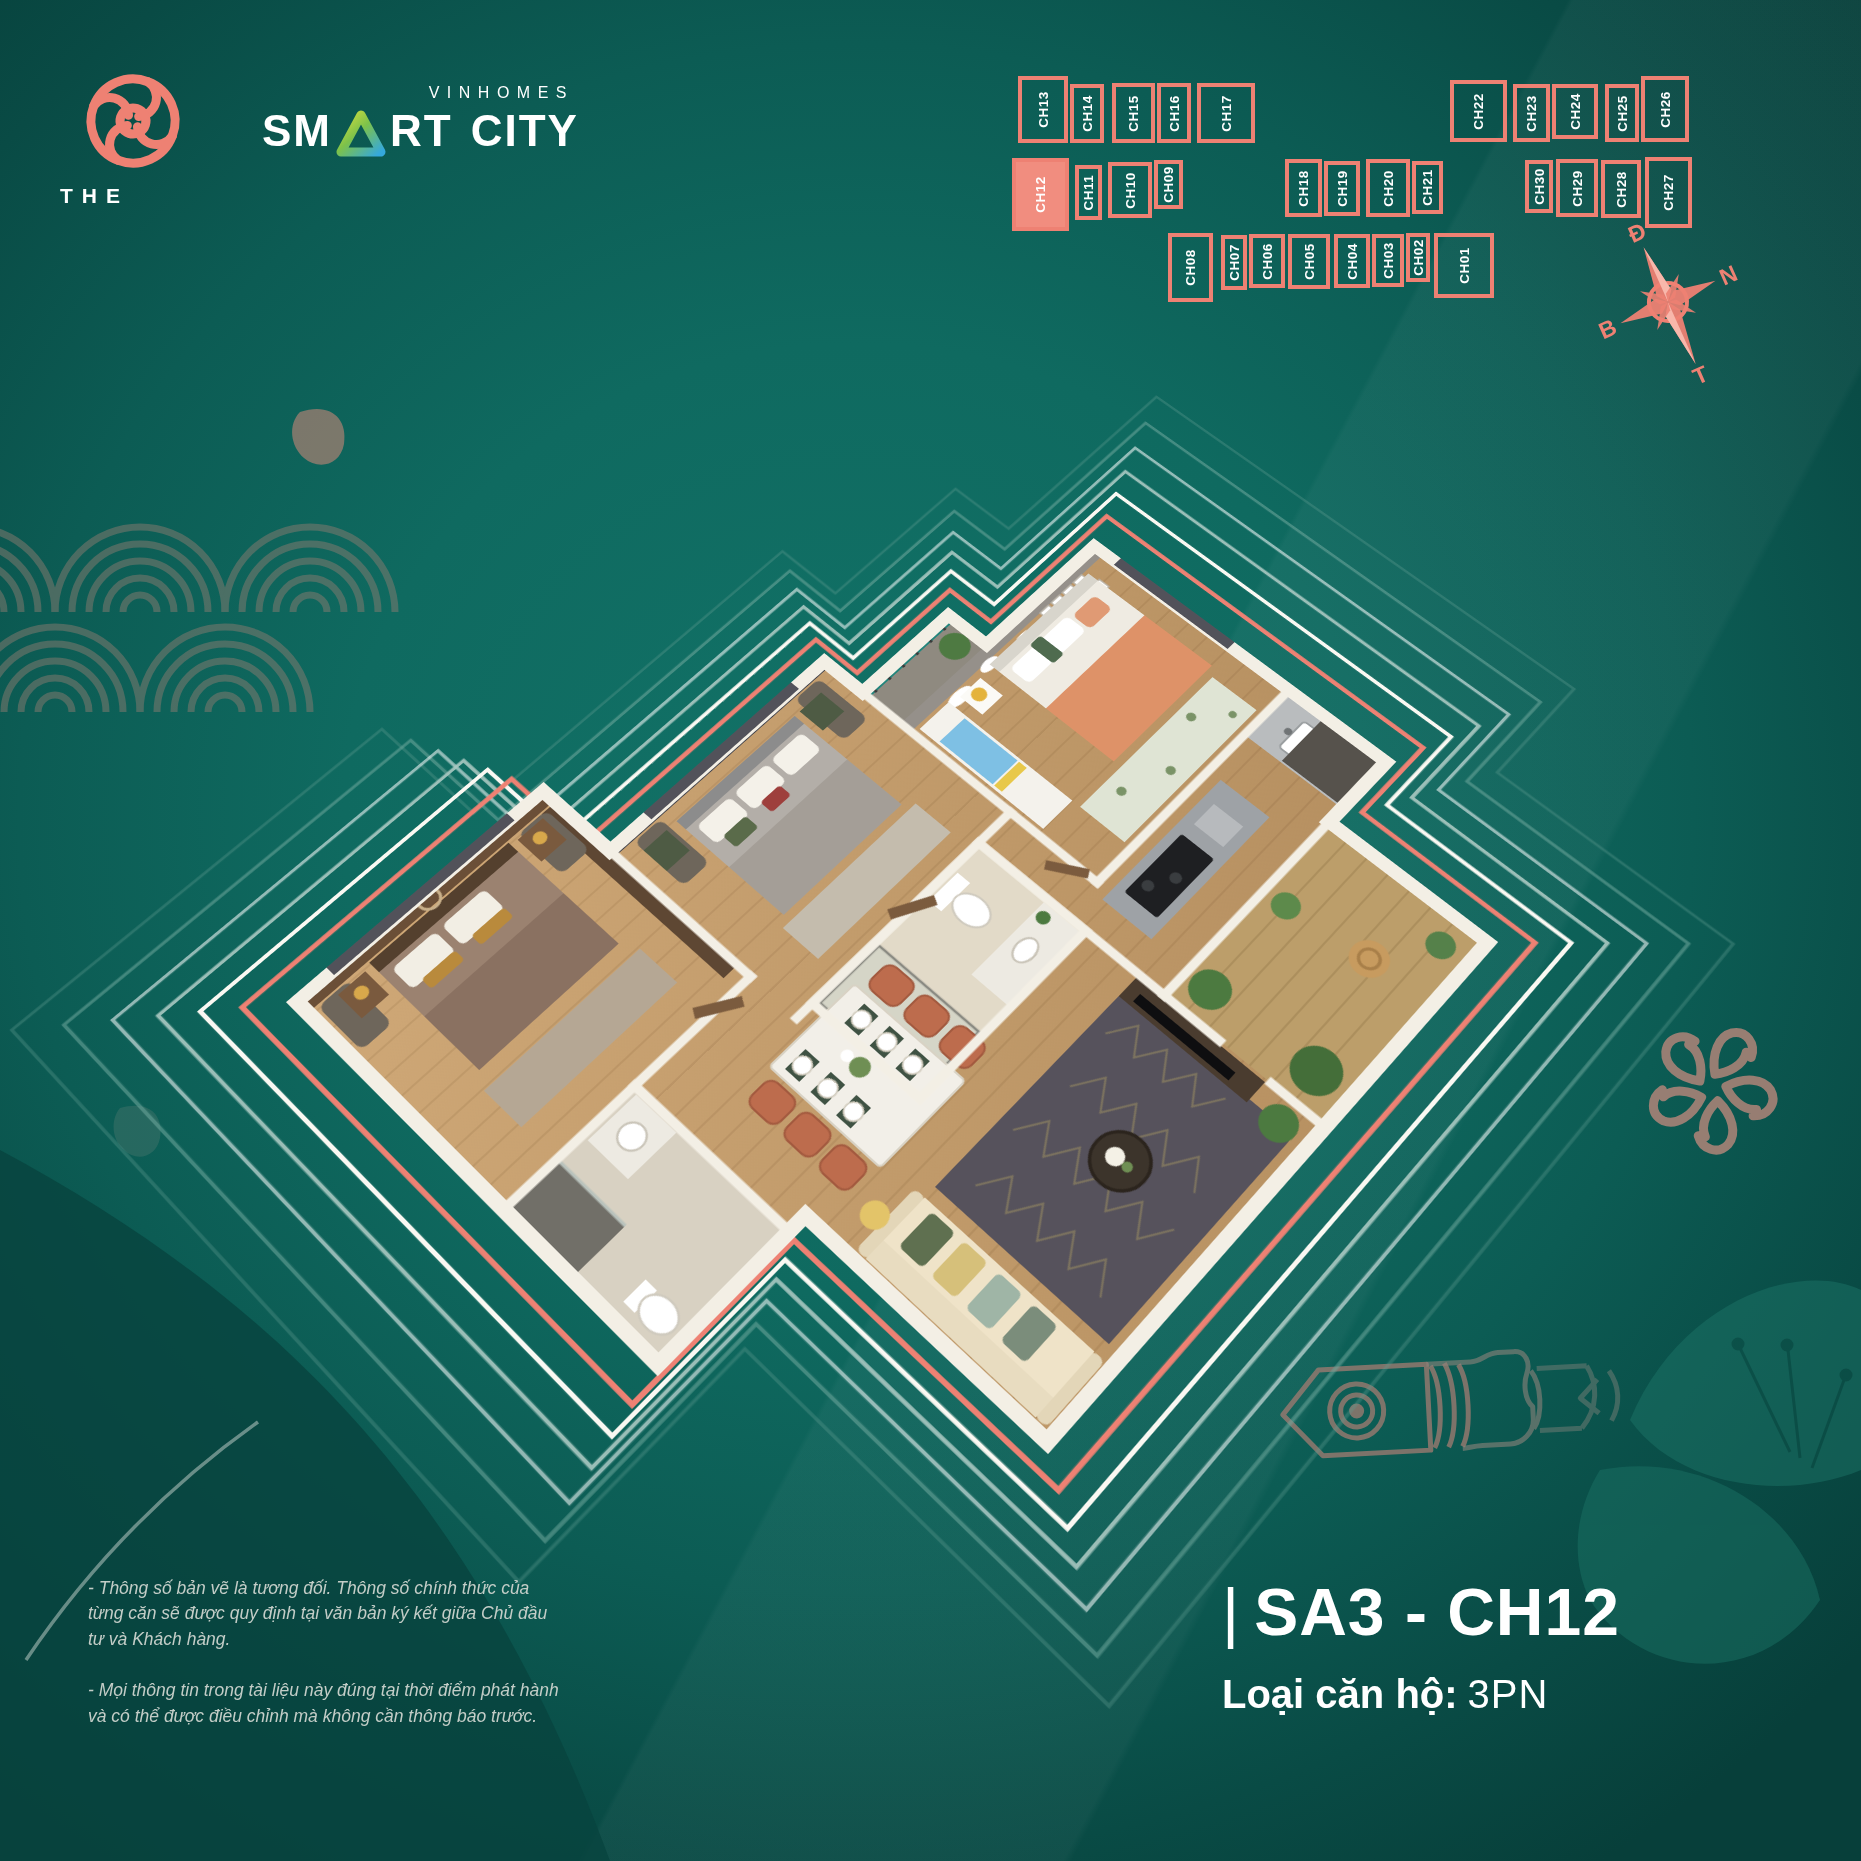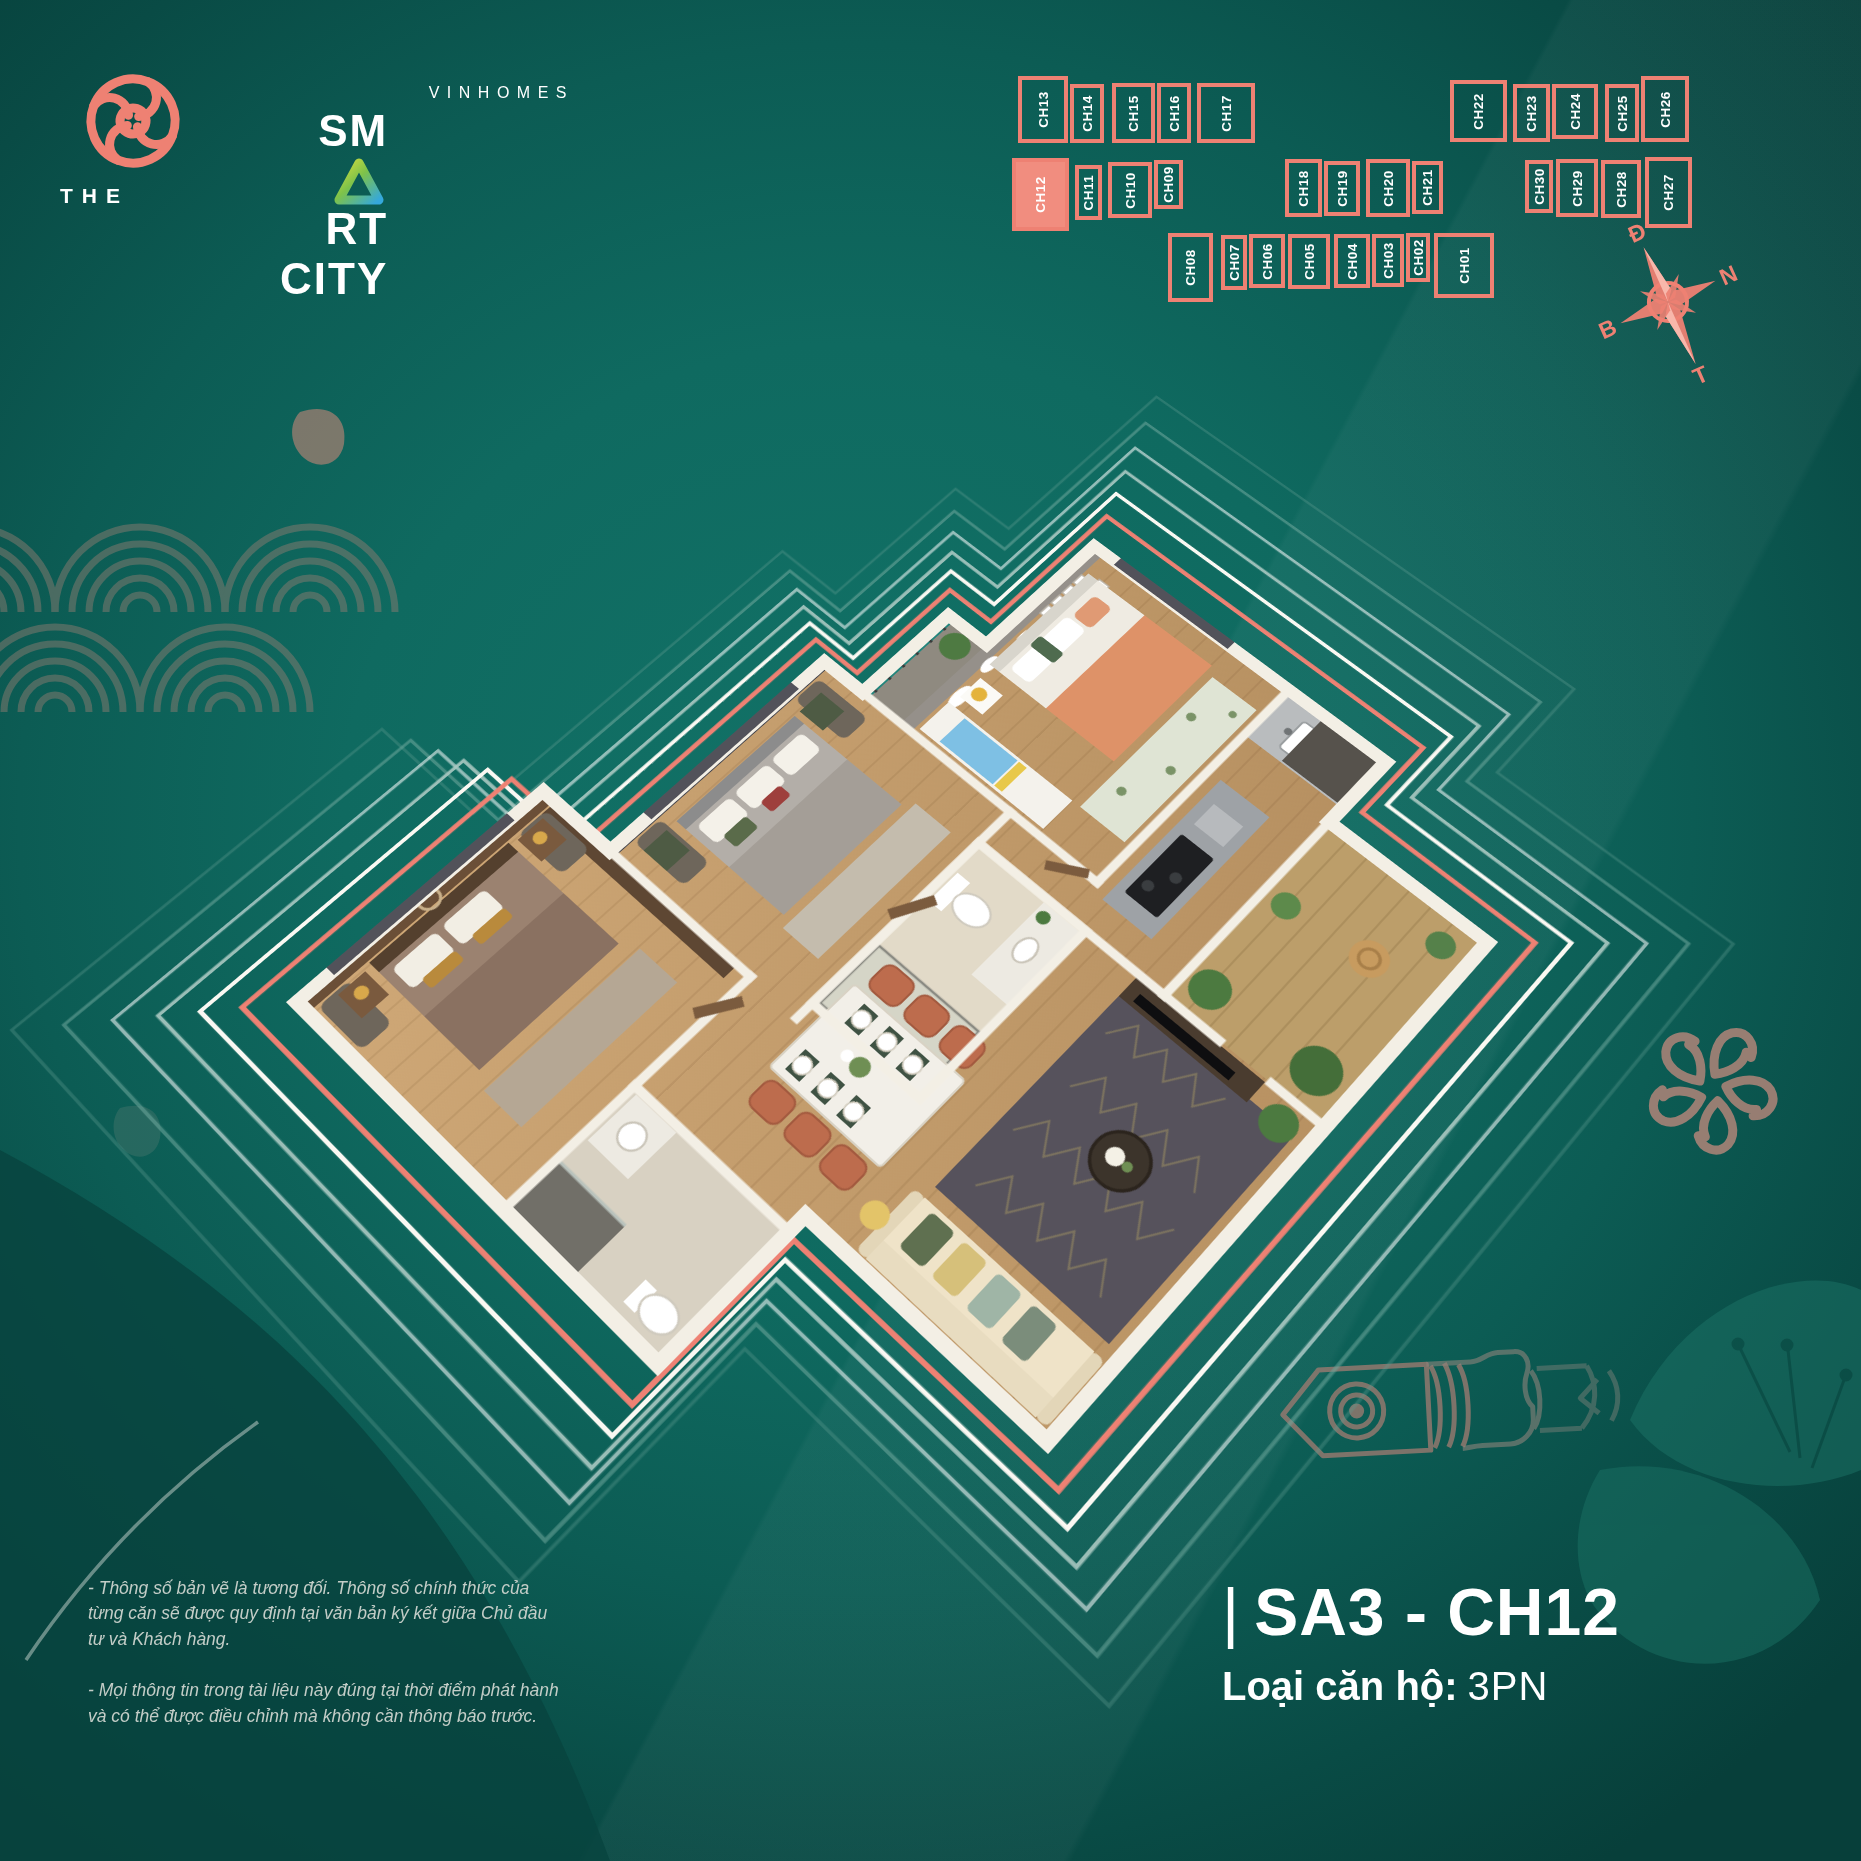--- a/index.html
+++ b/index.html
@@ -12,34 +12,34 @@
   }
   .abs{position:absolute;}
   svg{display:block;}
   
   #sakura-logo{left:78px;top:66px;}
   #the-sakura{left:60px;top:184px;width:145px;text-align:left;color:#fff;}
   #the-sakura .the{font-size:21px;letter-spacing:9px;font-weight:700;}
   #the-sakura .line{font-size:37px;font-weight:700;letter-spacing:10px;line-height:38px;margin-top:2px;text-indent:10px;}
   #vh-lockup{left:262px;top:80px;width:320px;color:#fff;}
   #vh-top{position:absolute;right:8px;top:4px;font-size:16px;letter-spacing:7.5px;font-weight:400;}
-  #vh-row{position:absolute;left:0;top:26px;display:flex;align-items:flex-end;font-weight:700;font-size:44px;letter-spacing:2px;flex-direction:column;}
+  #vh-row{position:absolute;left:0;top:26px;display:flex;align-items:flex-end;font-weight:700;font-size:44px;letter-spacing:2px;}
   #vh-row .tri{margin:0 1px -2px 1px;}
   
   .unit{position:absolute;border:4.5px solid #EE8173;box-sizing:border-box;display:flex;align-items:center;justify-content:center;}
   .unit.highlight{background:#F18D7F;}
   .unit-label{color:#fff;font-size:13.5px;font-weight:700;letter-spacing:.5px;transform:rotate(-90deg);white-space:nowrap;}
   
   #plan-wrap{left:268px;top:356px;width:1340px;height:1180px;pointer-events:none;
     transform:perspective(1750px) rotateX(24deg) rotateZ(-47deg) scale(1.08);}
   
   #title-block{left:1222px;top:1574px;color:#fff;}
   #title-main{font-size:66px;font-weight:700;letter-spacing:1px;}
   #title-main .bar{font-weight:400;margin-right:14px;}
-  #title-sub{margin-top:14px;font-size:40px;}
+  #title-sub{margin-top:22px;font-size:40px;}
   #title-sub .lbl{font-weight:700;}
   #title-sub .val{font-weight:400;margin-left:10px;letter-spacing:1px;}
   
   #disclaimer{left:88px;top:1576px;width:478px;color:#c3cdc7;font-size:17.5px;font-style:italic;line-height:1.45;}
   #disclaimer p{margin:0 0 26px 0;}
 </style>
 </head>
 <body>
 
 <div id="stage">

